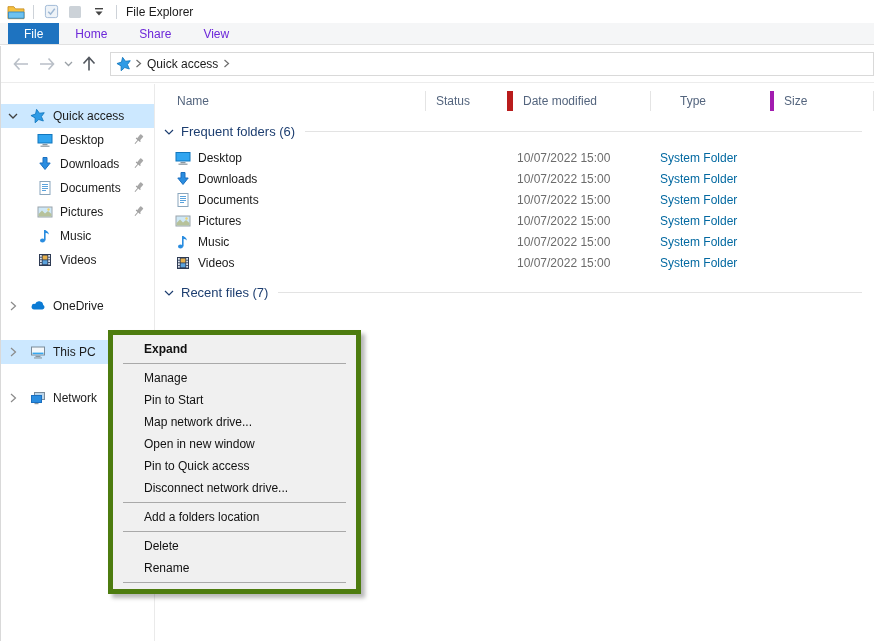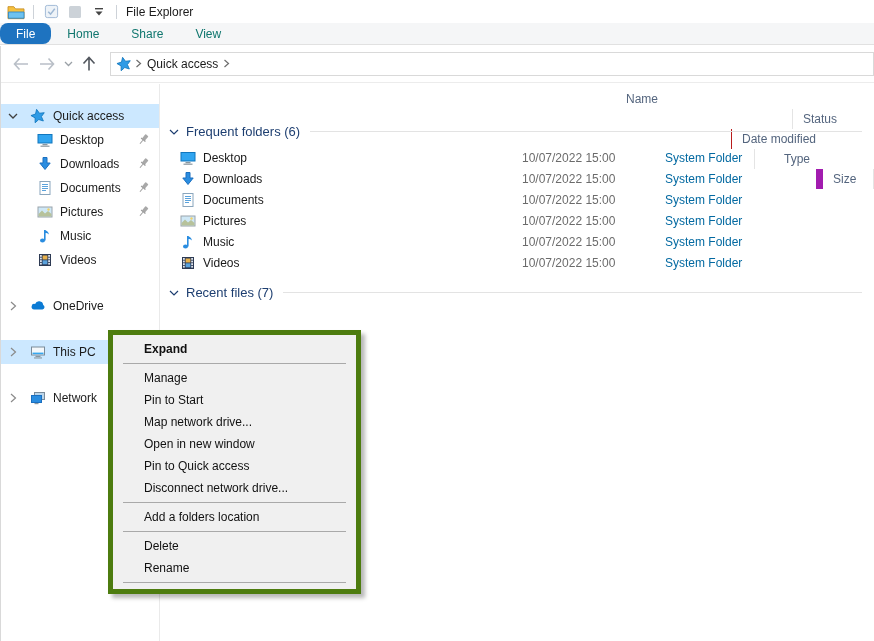--- a/index.html
+++ b/index.html
@@ -12,22 +12,22 @@
   svg { display:block; }
 
   
   .titlebar { height:23px; display:flex; align-items:center; padding-left:4px; background:#fff; }
   .tb-divider { width:1px; height:14px; background:#cdd2d8; margin:0 5px; }
   .qat-btn { width:18px; height:18px; display:flex; align-items:center; justify-content:center; margin:0 3px; }
   .window-title { margin-left:4px; color:#1b1b1b; }
 
   
   .ribbon-tabs { height:22px; background:#f5f6f7; display:flex; align-items:stretch; border-bottom:1px solid #e1e1e1; }
-  .tab { padding:0 16px; display:flex; align-items:center; color:#0f766e; cursor:default; }
-  .tab.active { background:#1e73c0; color:#ffffff; margin-left:0;border-radius:8px; }
+  .tab { padding:0 16px; display:flex; align-items:center; color:#6d28d9; cursor:default; }
+  .tab.active { background:#1e73c0; color:#ffffff; margin-left:8px; }
 
   
   .navbar { height:38px; display:flex; align-items:center; background:#fff; padding:0 0 0 8px; border-bottom:1px solid #ececec; }
   .nav-btn { width:26px; height:26px; display:flex; align-items:center; justify-content:center; }
   .nav-btn.narrow { width:16px; }
   .addressbar { flex:1; height:24px; margin-left:8px; border:1px solid #d9d9d9; background:#fff; display:flex; align-items:center; padding-left:5px; }
   .crumb { margin:0 2px; }
   .crumb-sep { margin:0 3px; }
 
   
@@ -40,27 +40,27 @@
   .sb-item.hl { background:#cce8ff; }
   .sb-item.gap { margin-top:22px; }
   .sb-chevron { width:14px; margin-left:6px; display:flex; justify-content:center; }
   .sb-icon { width:16px; height:16px; margin-left:10px; }
   .sb-item.child .sb-icon { margin-left:37px; }
   .sb-label { margin-left:7px; flex:1; white-space:nowrap; }
   .sb-pin { width:14px; height:14px; margin-right:8px; }
 
   
   .content { flex:1; background:#fff; }
-  .col-headers { display:flex; height:24px; align-items:flex-end; margin-top:5px; color:#54657e;flex-direction:column; }
+  .col-headers { display:flex; height:24px; align-items:center; margin-top:5px; color:#54657e; }
   .col { height:20px; line-height:20px; padding-left:10px; }
   .col-name   { width:270px; padding-left:22px; }
   .col-status { width:82px;  border-left:1px solid #e4e4e4; }
-  .col-date   { width:143px; border-left:1px solid #b91c1c; }
+  .col-date   { width:143px; border-left:6px solid #b91c1c; }
   .col-type   { width:120px; border-left:1px solid #e4e4e4;padding-left:29px; }
-  .col-size   { width:58px;  border-left:7px solid #a21caf; border-right:1px solid #e4e4e4; }
+  .col-size   { width:104px;  border-left:4px solid #a21caf; border-right:1px solid #e4e4e4; }
 
   .group-hdr { display:flex; align-items:center; height:20px; margin-top:8px; color:#1d3e70; font-size:13px; }
   .group-hdr .g-chevron { margin:2px 7px 0 9px; }
   .group-hdr .g-rule { flex:1; height:1px; background:#e3e3e3; margin:0 12px 0 10px; }
 
   .rows { margin-top:6px; }
   .file-row { height:21px; display:flex; align-items:center; }
   .cell-name { width:270px; display:flex; align-items:center; padding-left:20px; }
   .row-icon { width:16px; height:16px; }
   .cell-label { margin-left:7px; color:#191919; }

